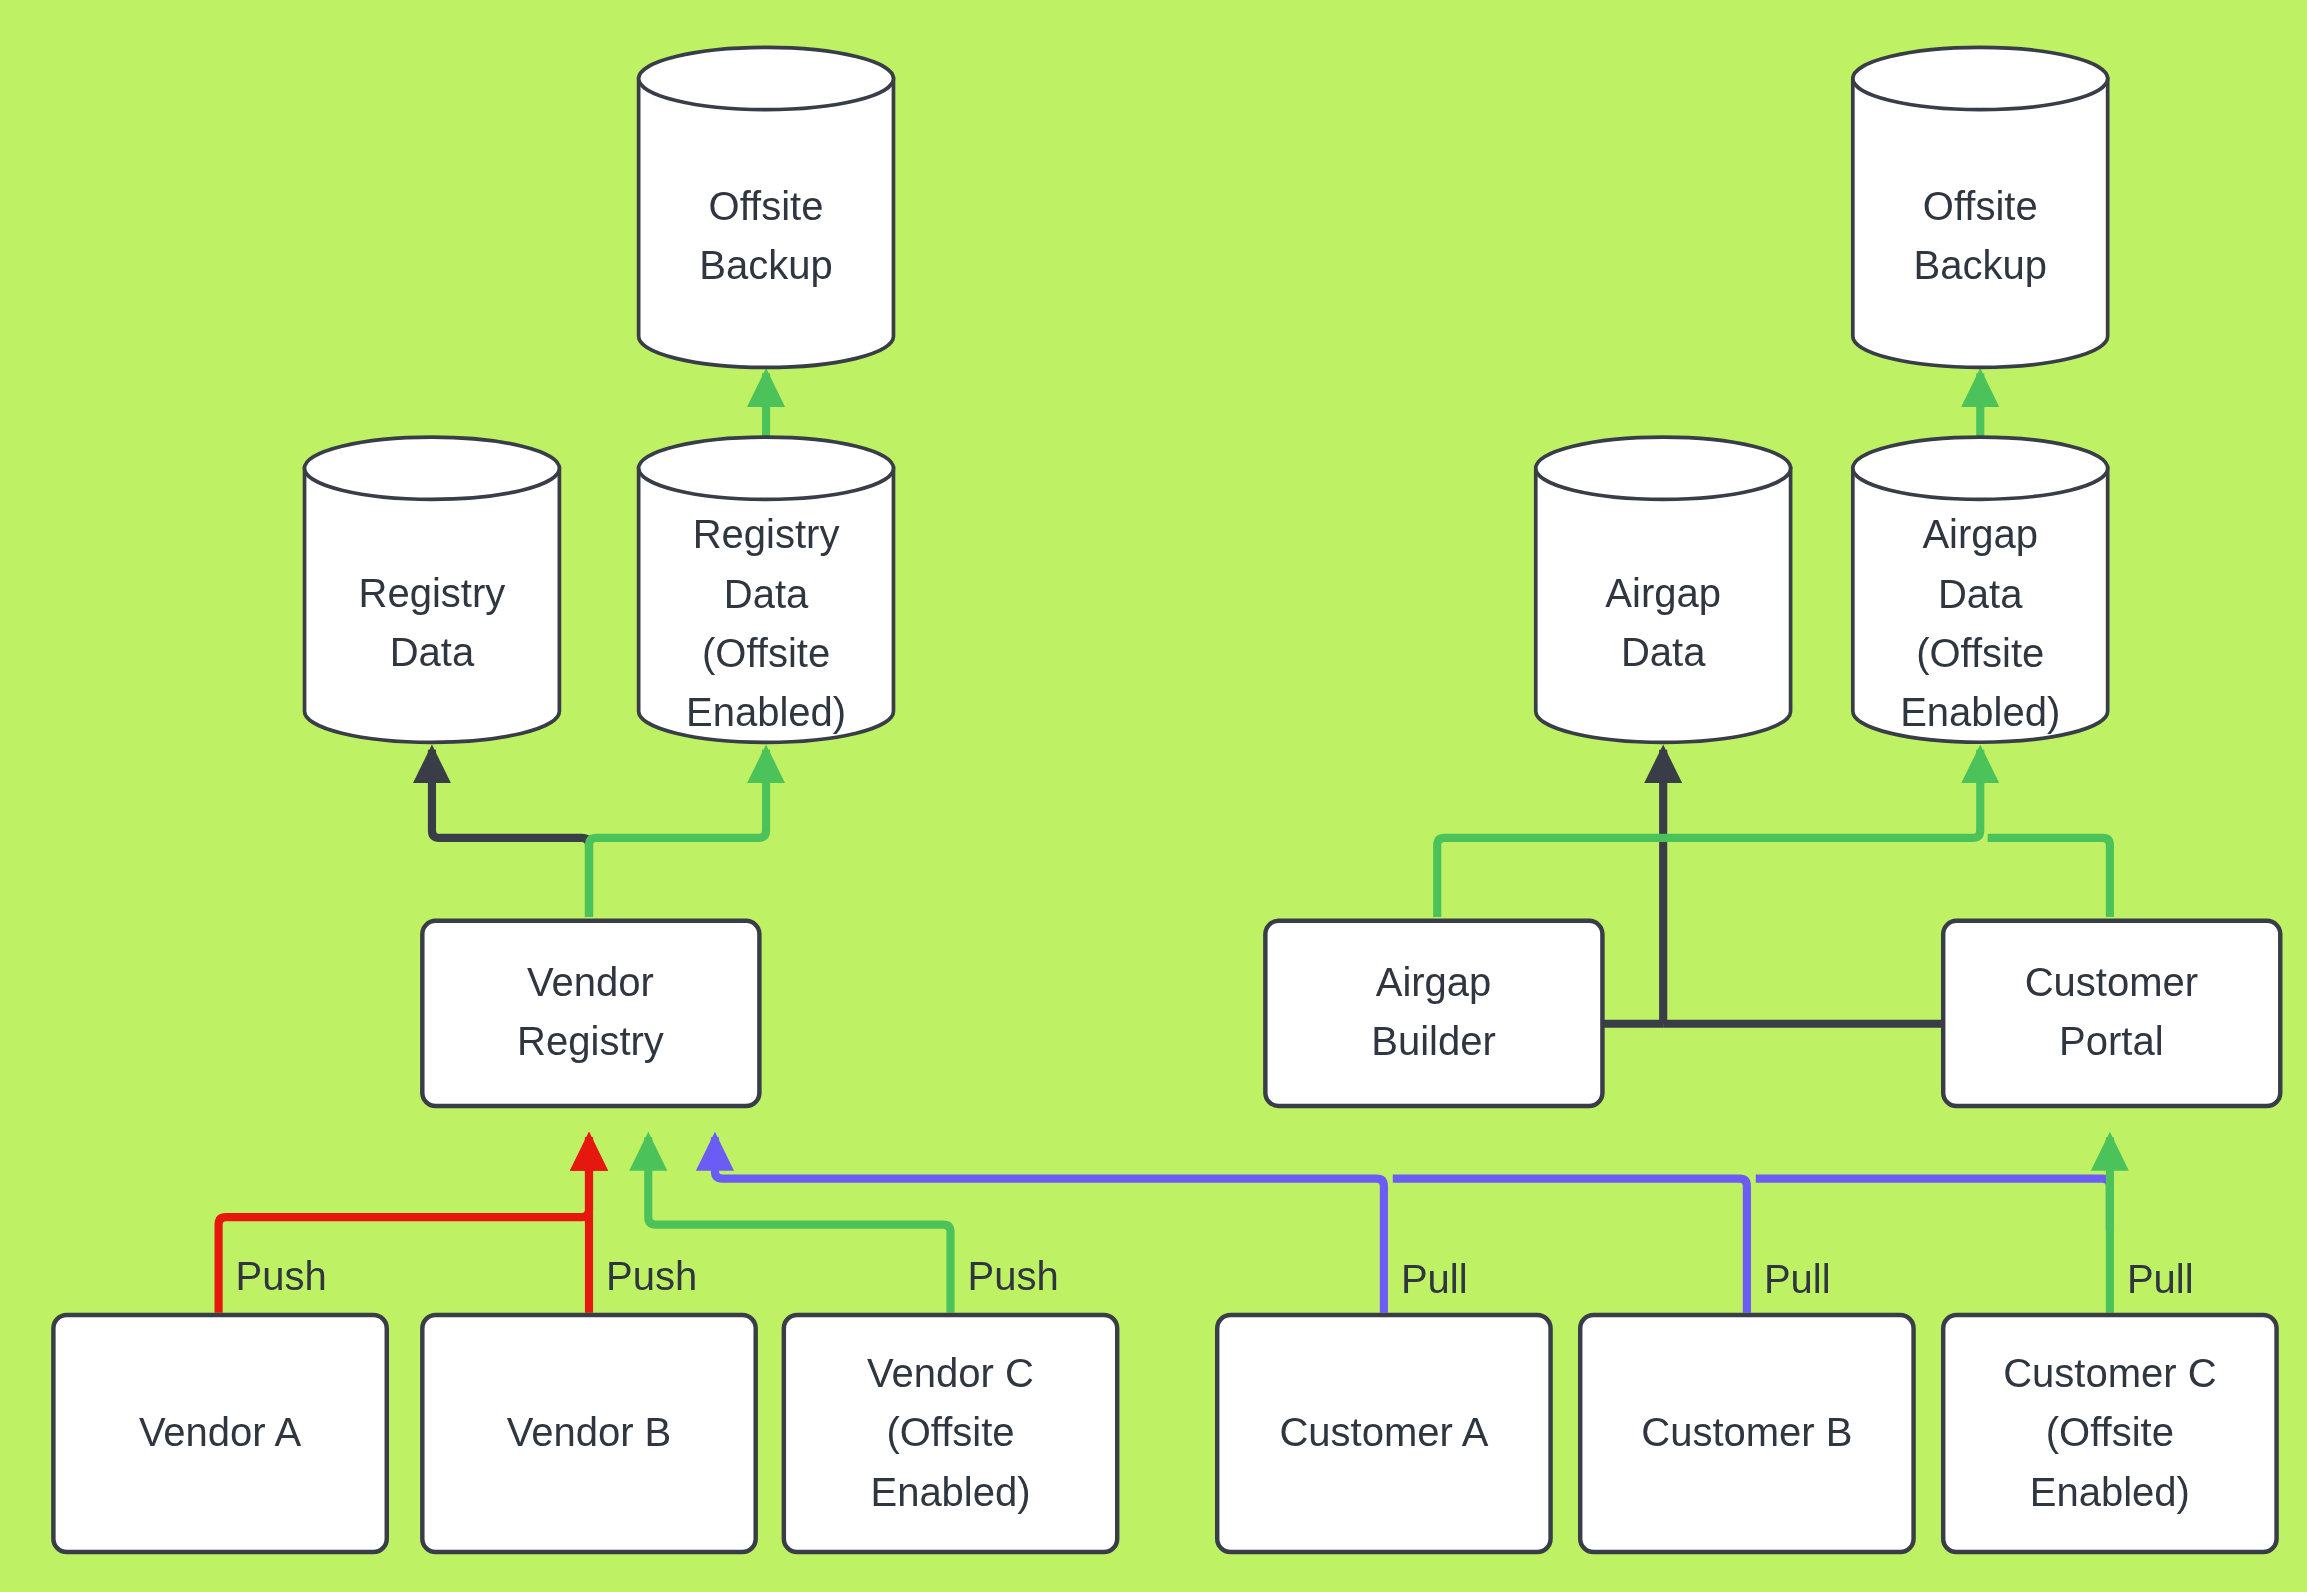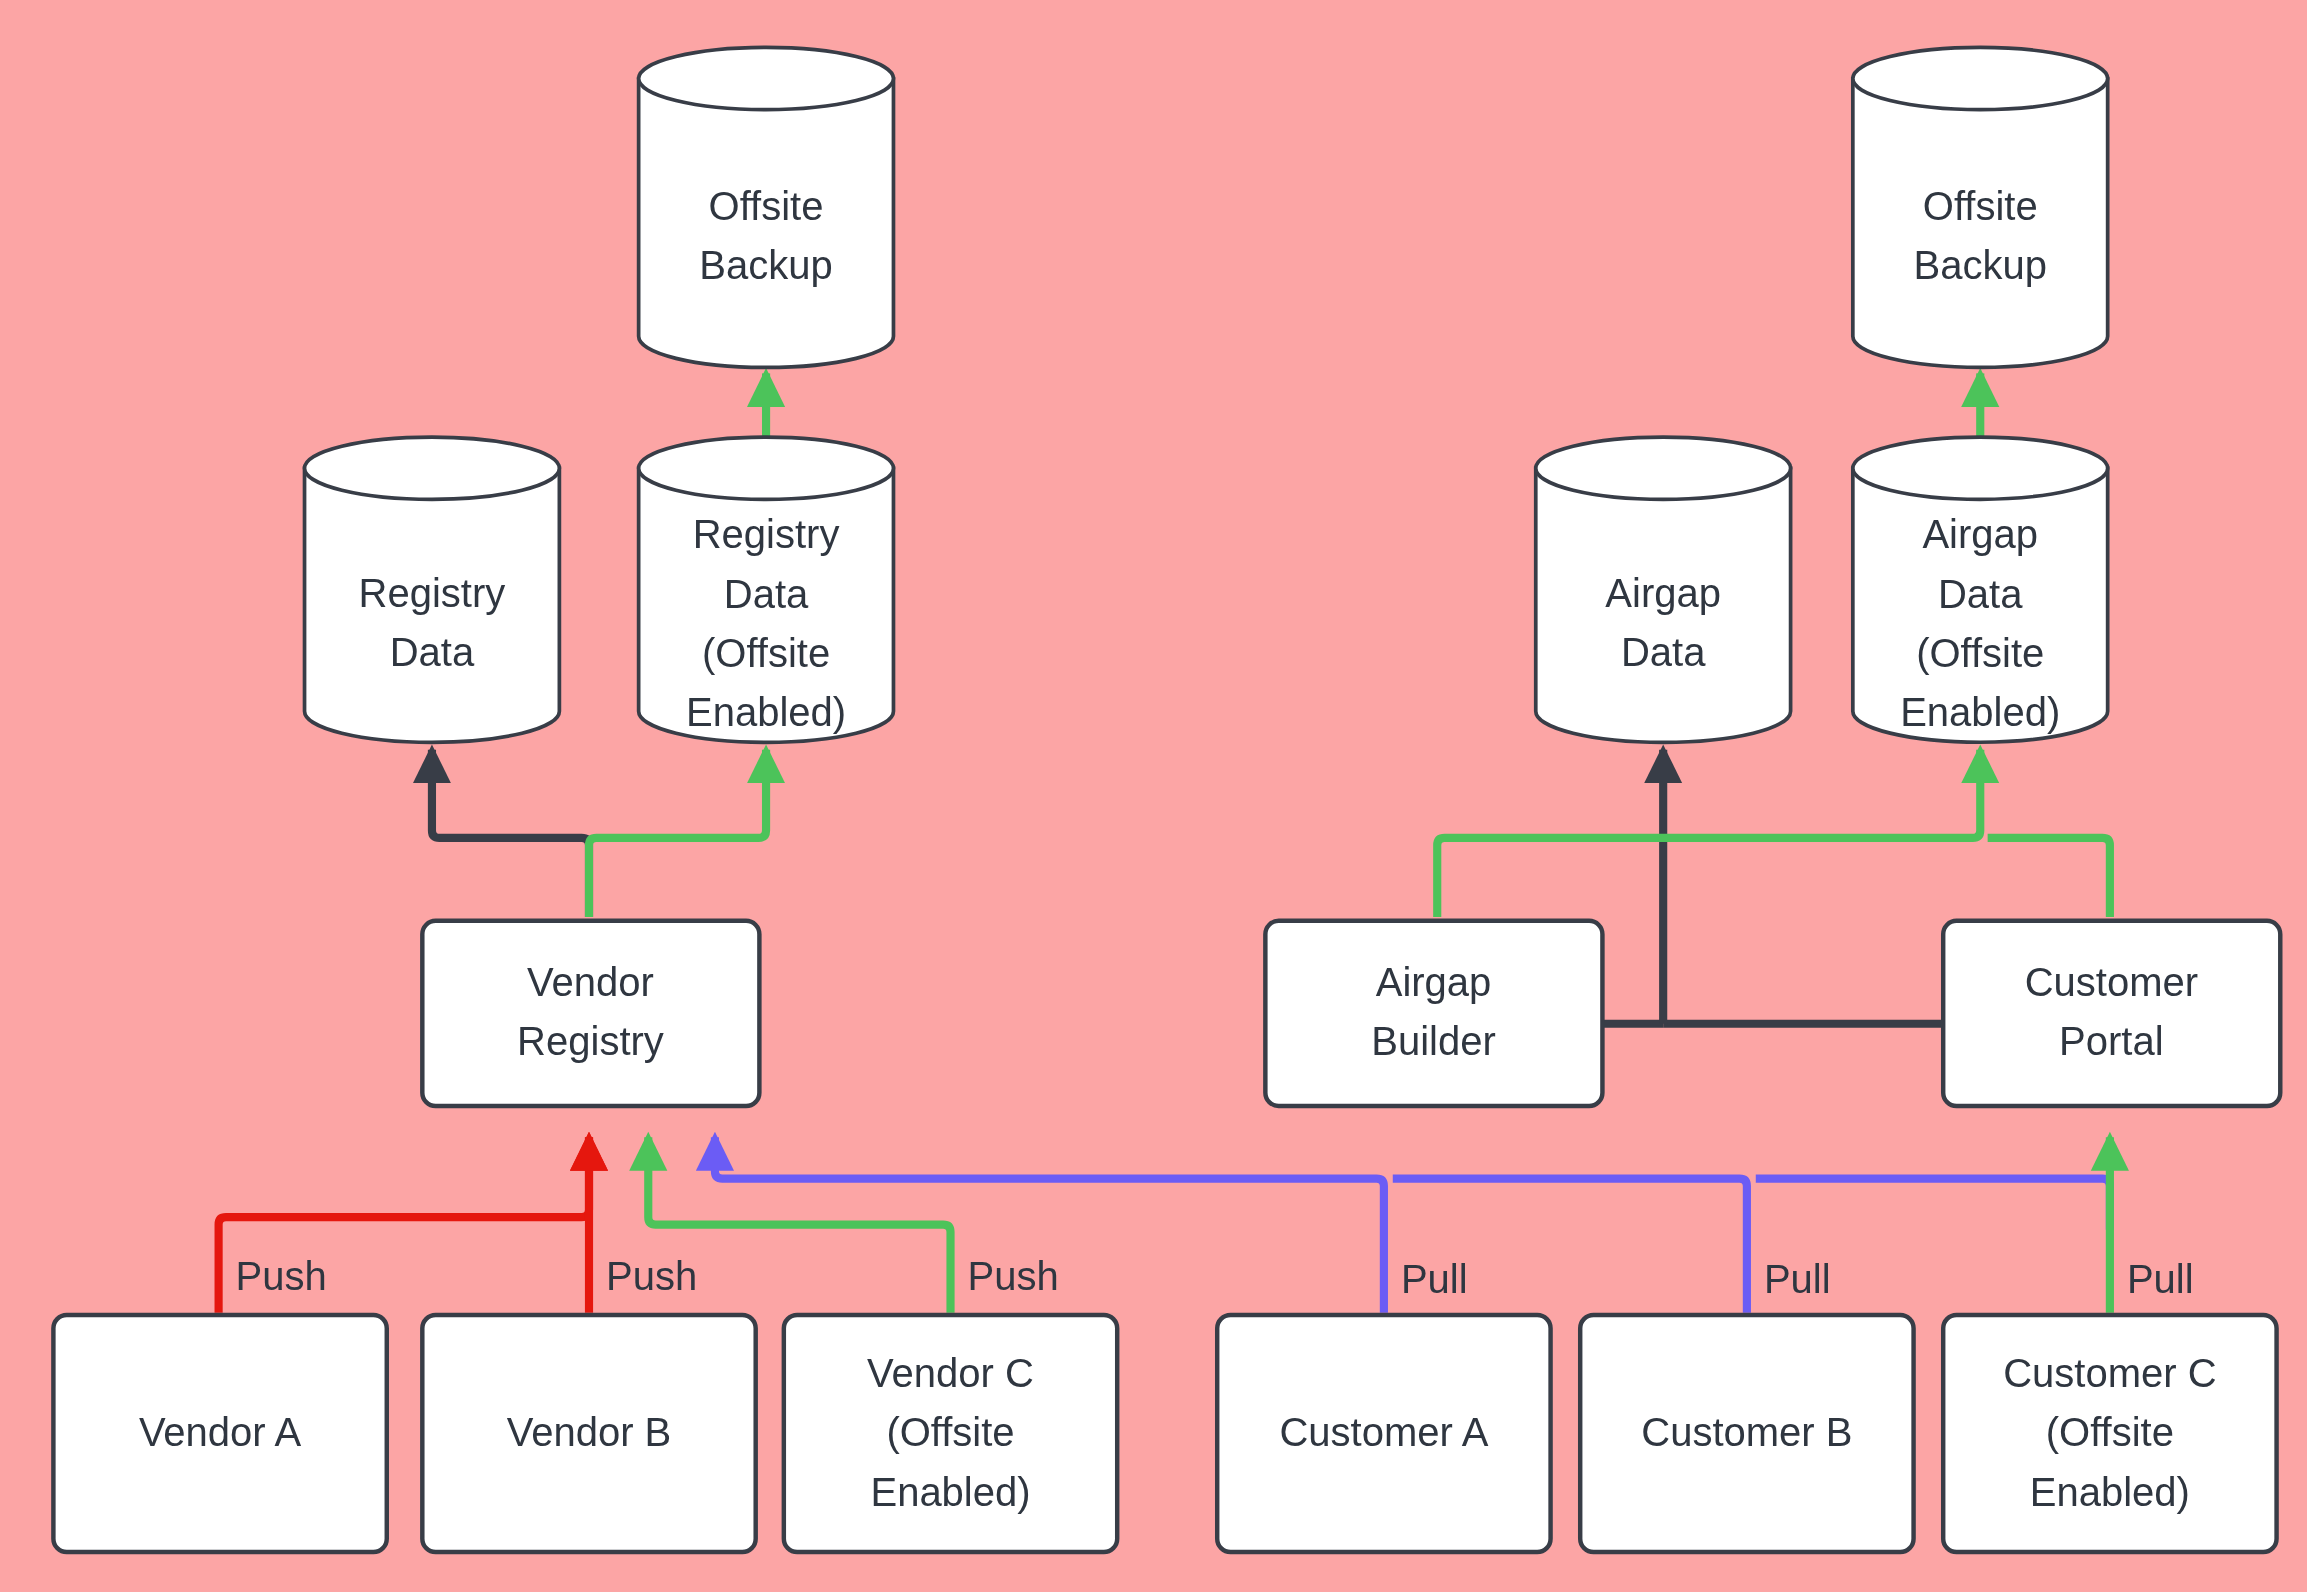--- a/index.html
+++ b/index.html
@@ -10,21 +10,21 @@
   body {
     width: 2307px;
     height: 1592px;
     font-family: "Liberation Sans", sans-serif;
     overflow: hidden;
   }
   #diagram-root {
     position: relative;
     width: 2307px;
     height: 1592px;
-    background: #fca5a5;
+    background: #bef264;
   }
   svg.diagram {
     display: block;
     width: 2307px;
     height: 1592px;
   }
   .node-shape {
     fill: #ffffff;
     stroke: #383d47;
     stroke-width: 6;

